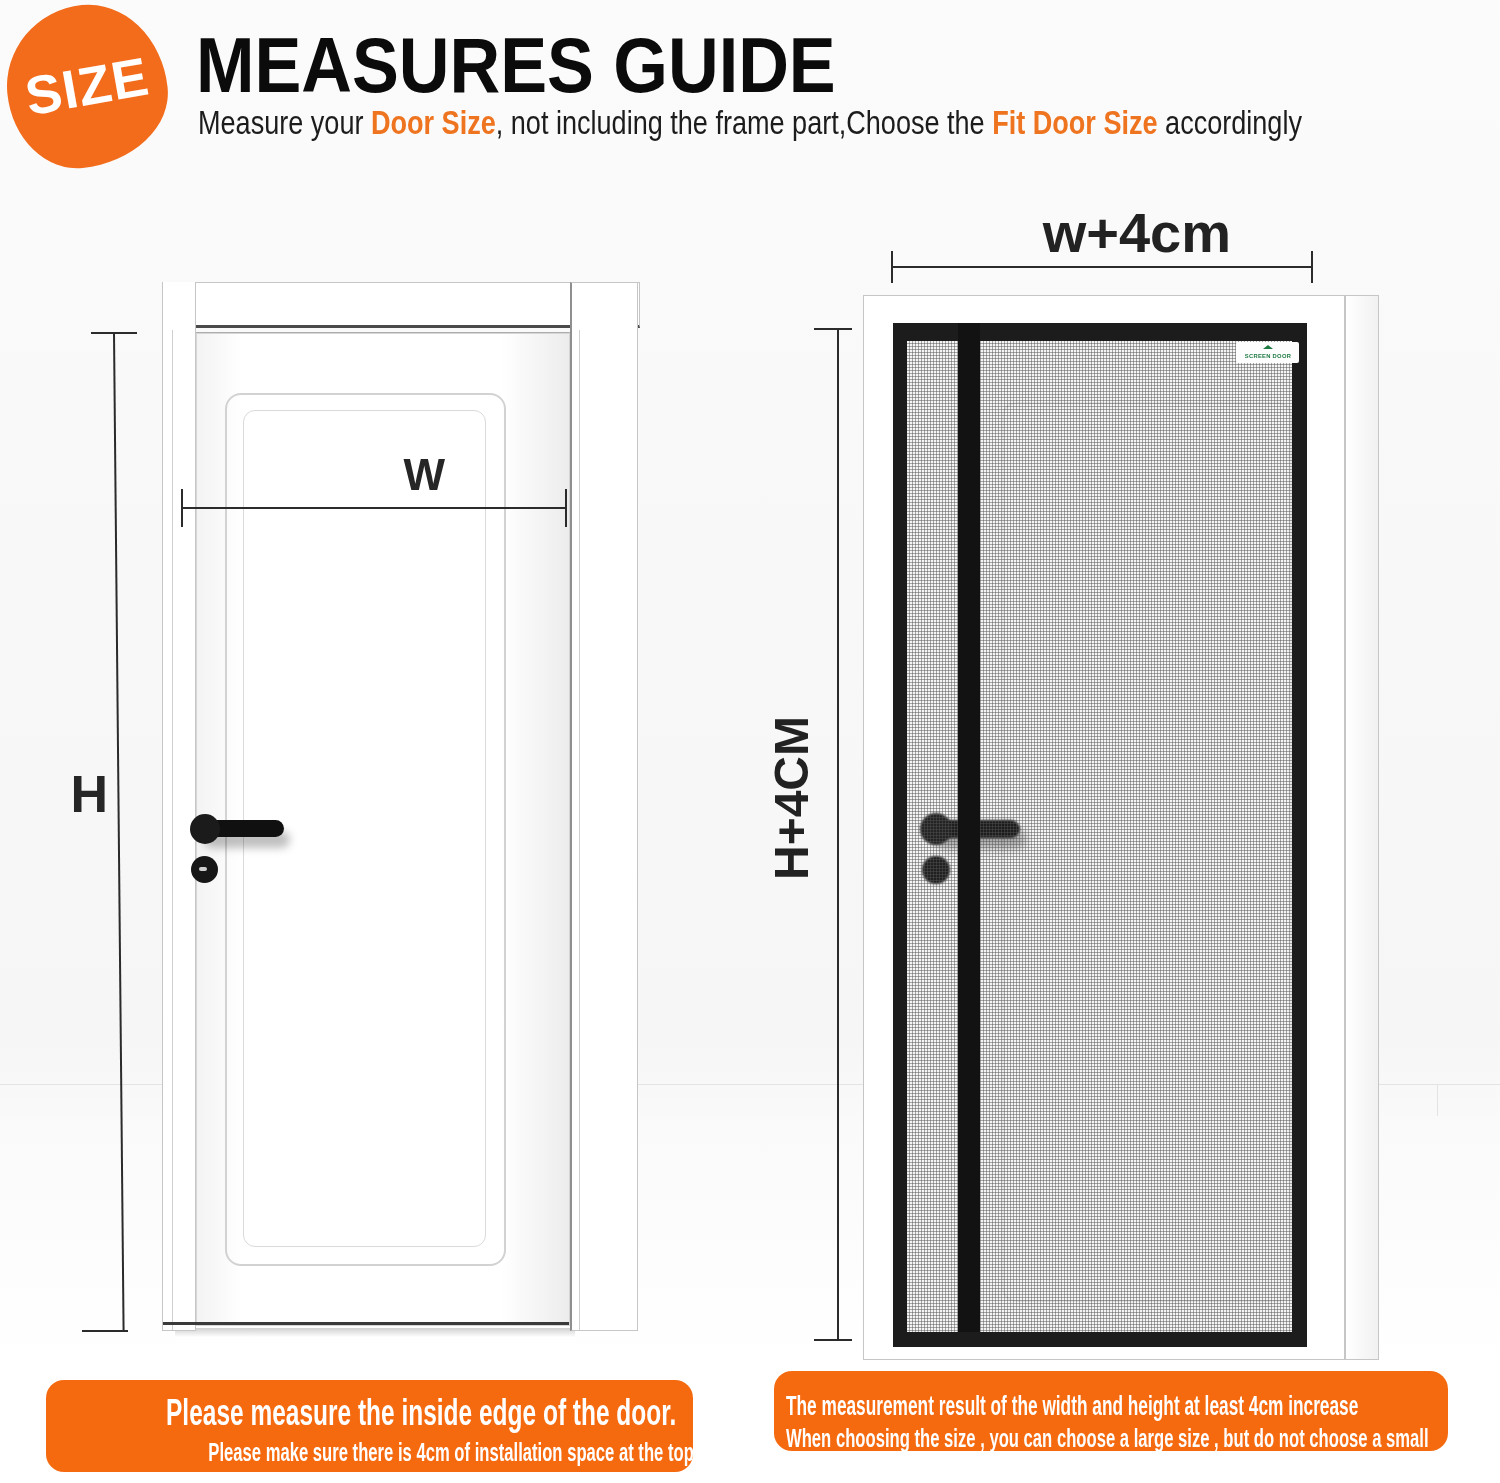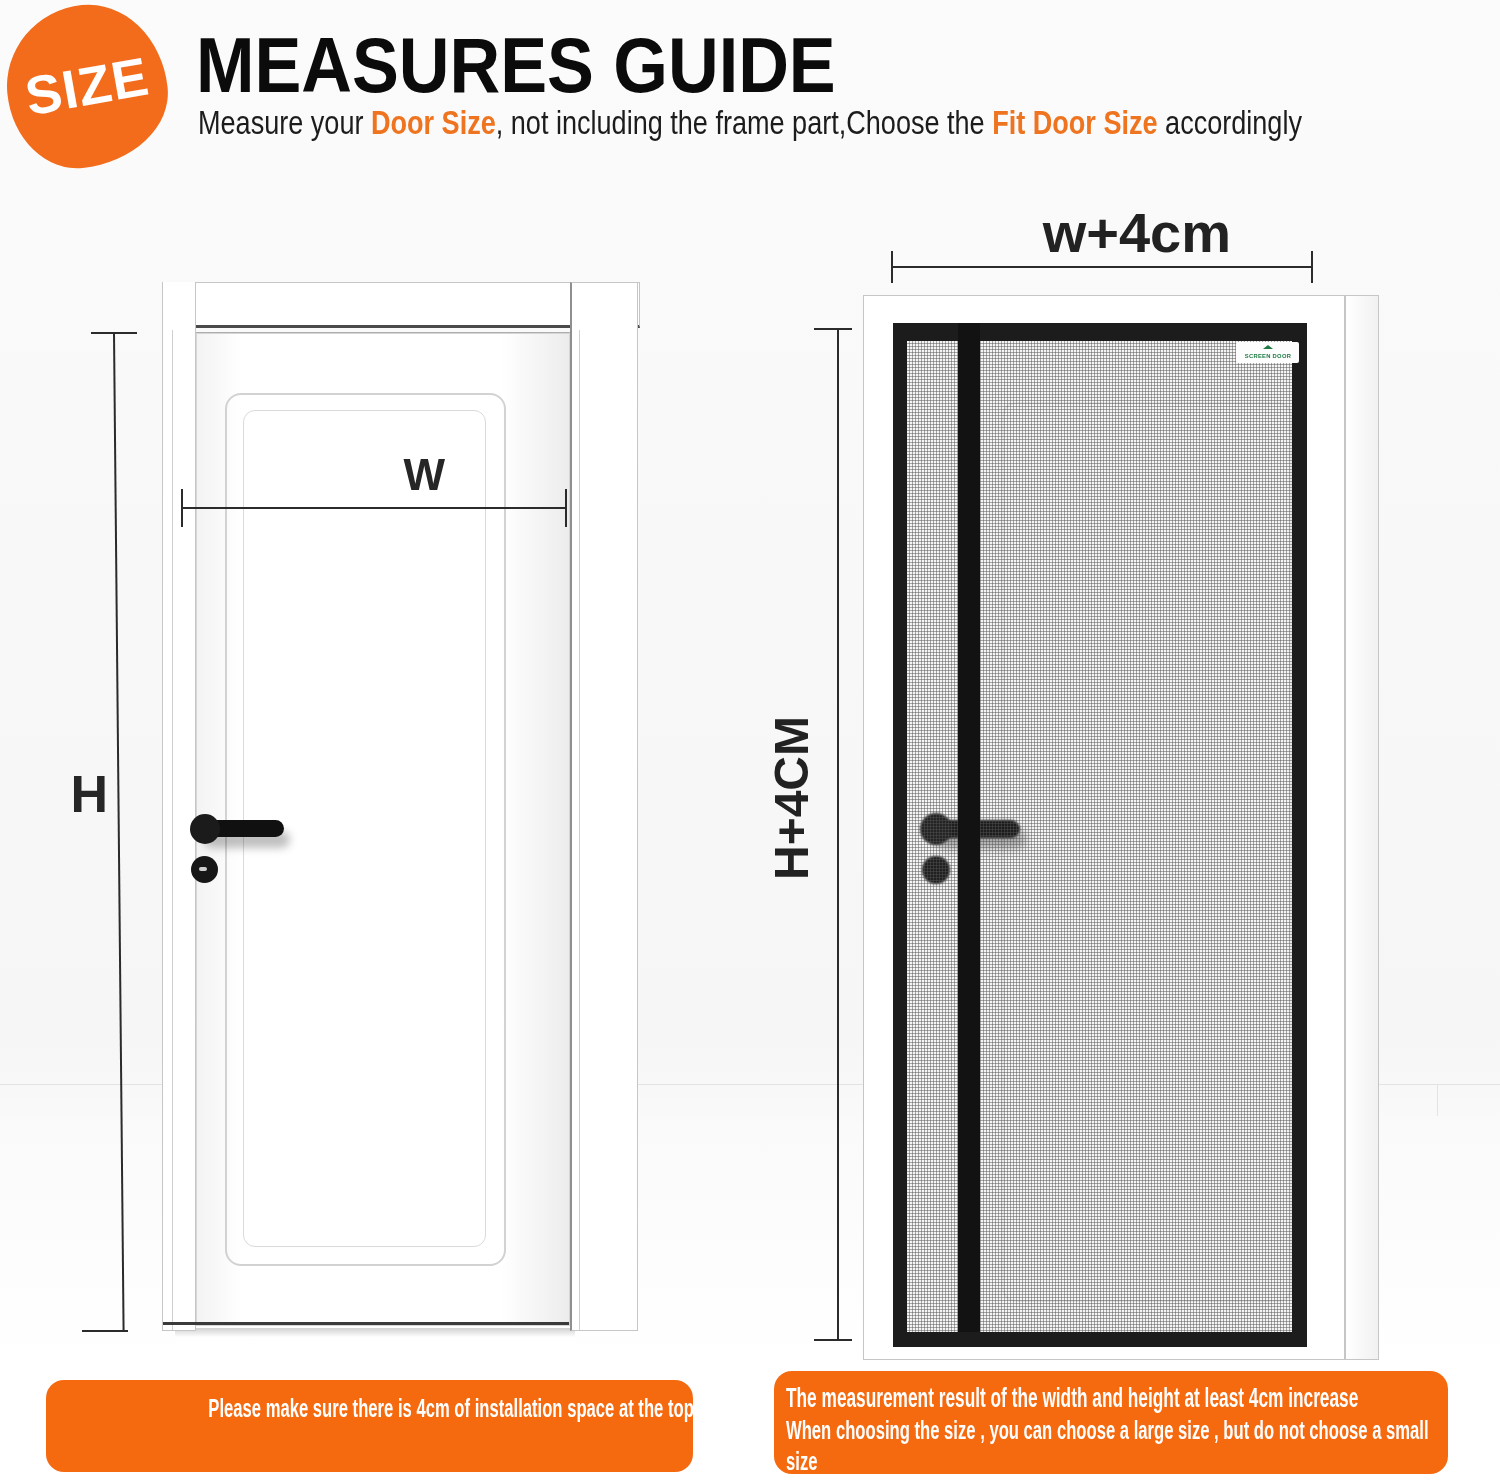--- a/index.html
+++ b/index.html
@@ -100,21 +100,21 @@
   .w4-label{left:1031px;top:200px;width:200px;font-size:56px;font-weight:700;color:#222;}
   .h4-label{left:691px;top:698px;width:200px;height:200px;font-size:48px;font-weight:700;color:#222;
     display:flex;align-items:center;justify-content:center;transform:rotate(-90deg);}
   
   .note{background:#f5690f;border-radius:18px;z-index:6;color:#fff;box-sizing:border-box;overflow:hidden;}
   .note-left{left:46px;top:1380px;width:647px;height:92px;text-align:center;padding-top:11px;}
   .note-left .l1{font-size:36px;font-weight:800;line-height:44px;white-space:nowrap;
     display:inline-block;transform:scaleX(.68);transform-origin:center;}
   .note-left .l2{font-size:26px;font-weight:700;line-height:34px;white-space:nowrap;
     display:inline-block;transform:scaleX(.64);transform-origin:center;}
-  .note-right{left:774px;top:1371px;width:674px;height:103px;padding:10px 12px;}
+  .note-right{left:774px;top:1371px;width:674px;height:80px;padding:18px 12px;}
   .note-right .inner{width:1020px;transform:scaleX(.64);transform-origin:left top;}
   .note-right .l1{font-size:27px;font-weight:800;line-height:34px;white-space:nowrap;}
   .note-right .l2{font-size:26px;font-weight:600;line-height:31px;}
 </style>
 </head>
 <body>
 
 <div class="abs floor-line"></div>
 <div class="abs corner-line"></div>
 
@@ -183,20 +183,21 @@
   <div class="abs mline" style="left:1311px;top:251px;width:2px;height:32px;"></div>
   <div class="abs mlabel w4-label">w+4cm</div>
 
   <div class="abs mline" style="left:837px;top:329px;width:2px;height:1011px;"></div>
   <div class="abs mline" style="left:814px;top:328px;width:38px;height:2px;"></div>
   <div class="abs mline" style="left:814px;top:1339px;width:38px;height:2px;"></div>
   <div class="abs mlabel h4-label">H+4CM</div>
 </div>
 
 <div class="abs note note-left">
+  <div><span class="l1">Please measure the inside edge of the door.</span></div>
   <div><span class="l2">Please make sure there is 4cm of installation space at the top of the door</span></div>
 </div>
 
 <div class="abs note note-right">
   <div class="inner">
     <div class="l1">The measurement result of the width and height at least 4cm increase</div>
     <div class="l2">When choosing the size , you can choose a large size , but do not choose a small size</div>
   </div>
 </div>
 

